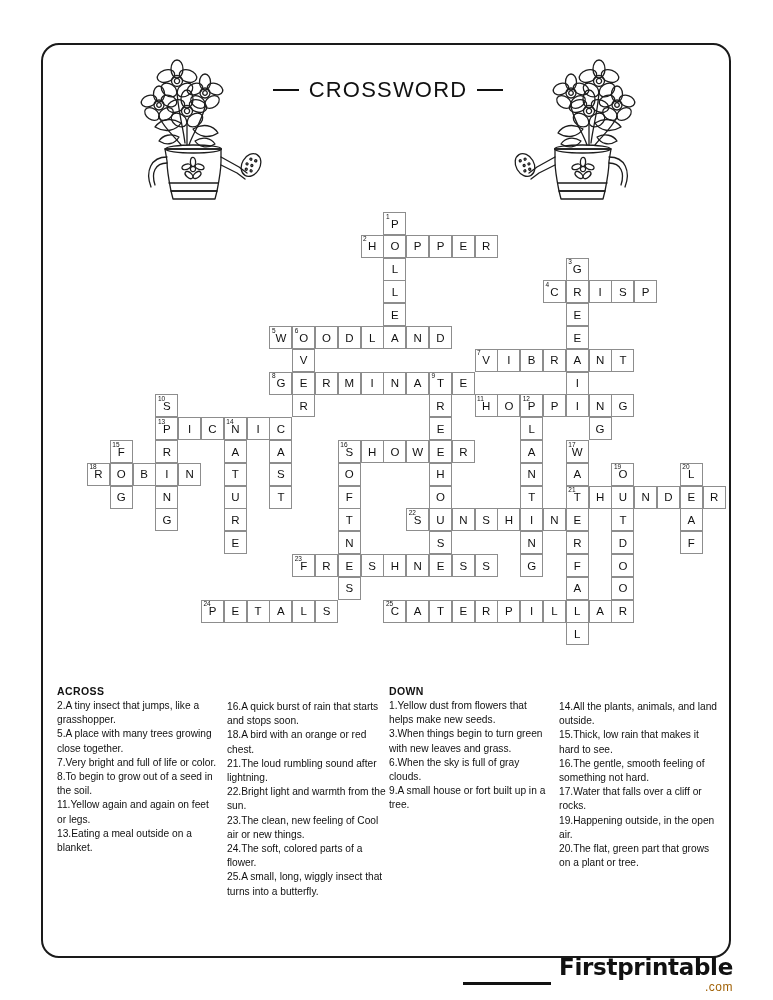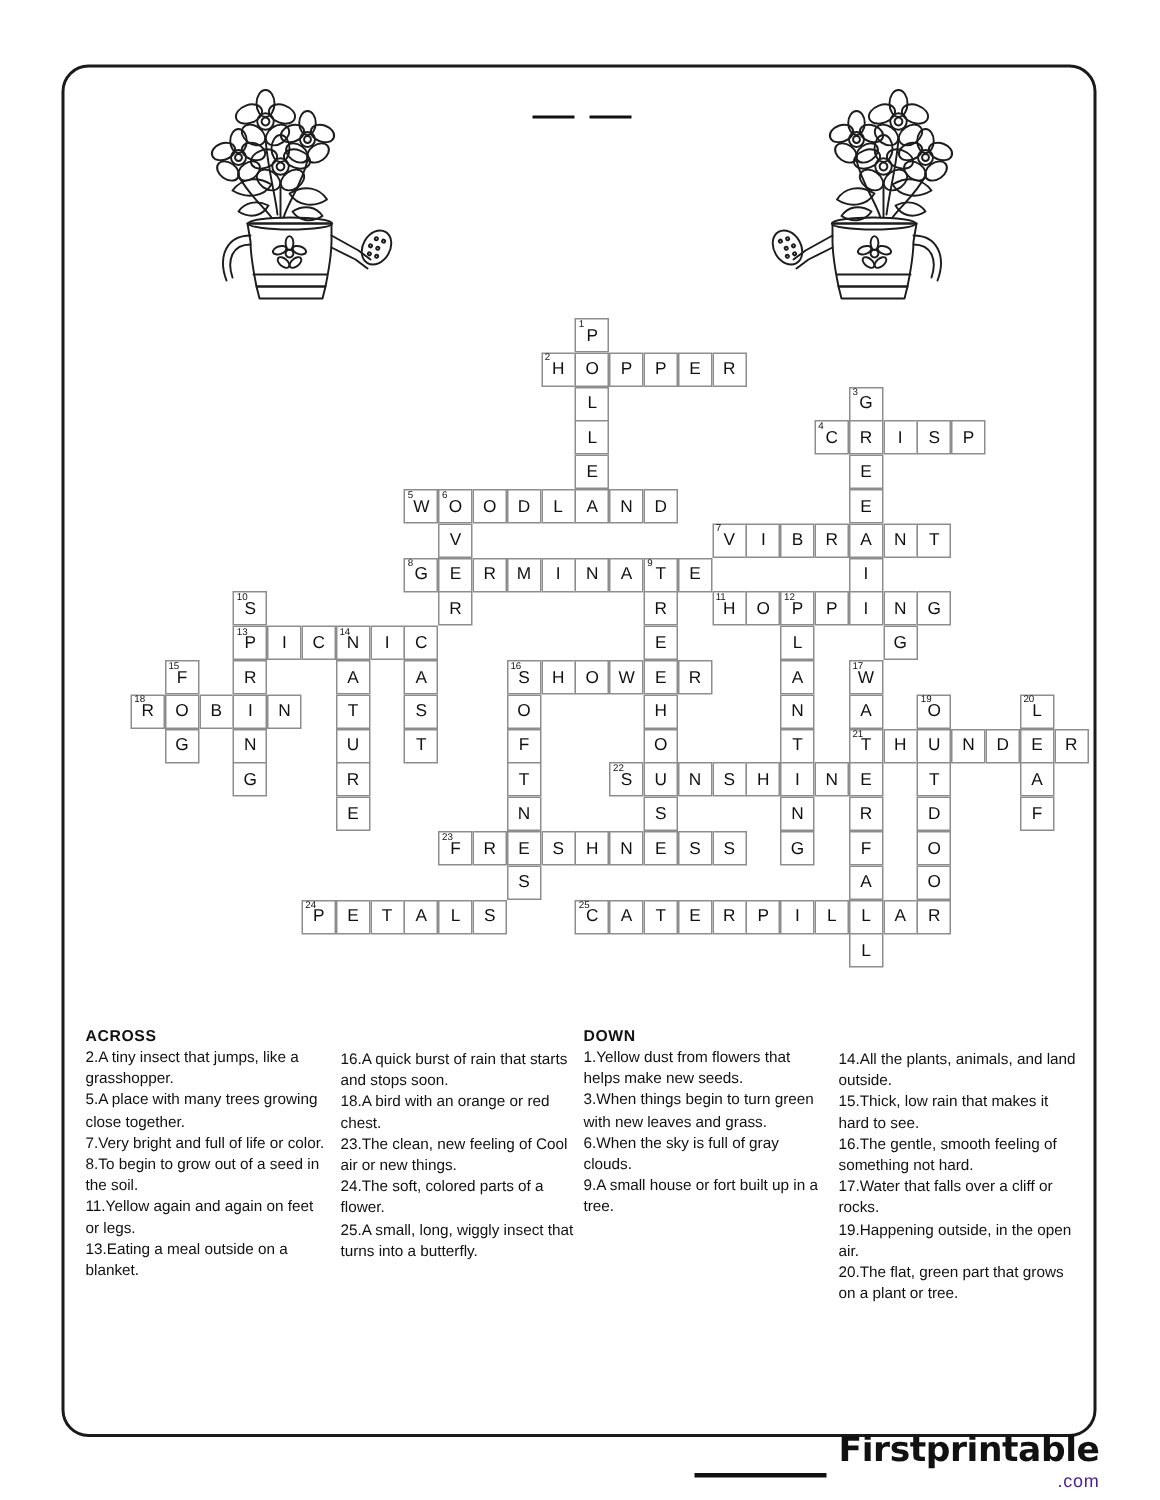--- a/index.html
+++ b/index.html
@@ -91,21 +91,21 @@
     position:absolute;right:0;bottom:4px;
     display:flex;align-items:flex-end;gap:8px;
   }
   .brand-rule{width:88px;height:3px;background:#111;margin-bottom:9px;}
   .brand-txt{
     font-family:"DejaVu Sans", sans-serif;
     font-size:23px;font-weight:bold;color:#111;letter-spacing:-.3px;line-height:1;
   }
   .brand-dot{
     font-family:"Liberation Sans", sans-serif;
-    font-size:12px;color:#4c1d95;text-align:right;margin-top:1px;letter-spacing:.5px;
+    font-size:12px;color:#a16207;text-align:right;margin-top:1px;letter-spacing:.5px;
   }
   .brand-col{display:flex;flex-direction:column;align-items:flex-end;}
 </style>
 </head>
 <body>
 
 <div class="page">
 
   <div class="header">
 
@@ -190,20 +190,21 @@
           <ellipse cx="4" cy="6" rx="4.6" ry="2.6" transform="rotate(-40 4 6)"></ellipse>
             <ellipse cx="-4" cy="6" rx="4.6" ry="2.6" transform="rotate(40 -4 6)"></ellipse>
           <ellipse cx="-6.6" cy="-2.2" rx="4.6" ry="2.6" transform="rotate(-18 -6.6 -2.2)"></ellipse>
         </g>
       </svg>
     </div>
 
     <div class="title-block">
       <div class="sub-row">
         <span class="sub-rule"></span>
+        <span class="crossword-sub">CROSSWORD</span>
         <span class="sub-rule"></span>
       </div>
     </div>
 
     <div class="vase right">
       <svg viewBox="0 0 150 160" width="150" height="160" fill="none" stroke="#1d1d1d" stroke-width="1.3" stroke-linecap="round" stroke-linejoin="round">
         <g transform="translate(150,0) scale(-1,1)">
           <g>
             <g transform="translate(56,28)">
               <circle cx="0" cy="0" r="5.5"></circle>
@@ -787,20 +788,22 @@
               <div class="clue"><span>8.</span><span>To begin to grow out of a seed in the soil.</span></div>
               <div class="clue"><span>11.</span><span>Yellow again and again on feet or legs.</span></div>
               <div class="clue"><span>13.</span><span>Eating a meal outside on a blanket.</span></div>
             </div>
         </div>
         <div class="ccol">
           <div class="spacer-head"></div>
           <div id="across-col-2">
               <div class="clue"><span>16.</span><span>A quick burst of rain that starts and stops soon.</span></div>
               <div class="clue"><span>18.</span><span>A bird with an orange or red chest.</span></div>
+              <div class="clue"><span>21.</span><span>The loud rumbling sound after lightning.</span></div>
+              <div class="clue"><span>22.</span><span>Bright light and warmth from the sun.</span></div>
               <div class="clue"><span>23.</span><span>The clean, new feeling of Cool air or new things.</span></div>
               <div class="clue"><span>24.</span><span>The soft, colored parts of a flower.</span></div>
               <div class="clue"><span>25.</span><span>A small, long, wiggly insect that turns into a butterfly.</span></div>
             </div>
         </div>
       </div>
 
       <div class="half">
         <div class="ccol">
           <div class="clue-head">DOWN</div>

